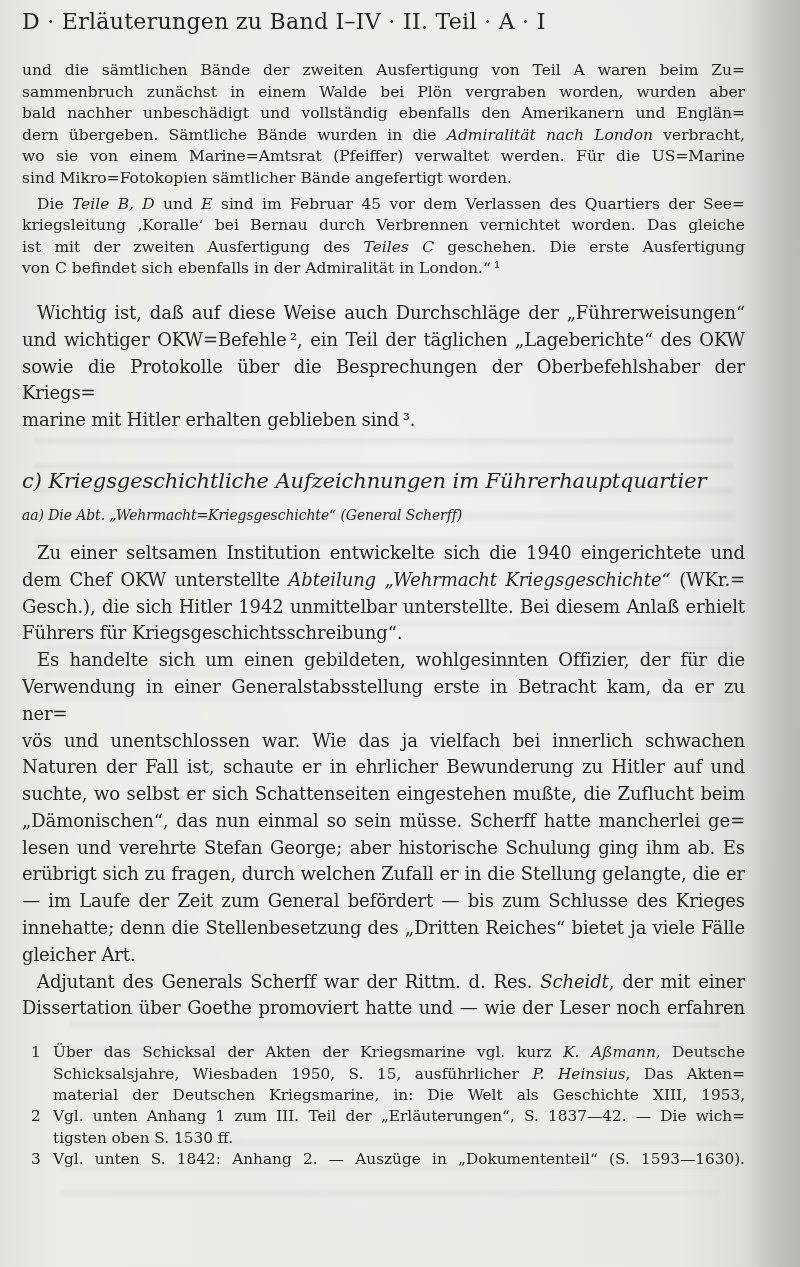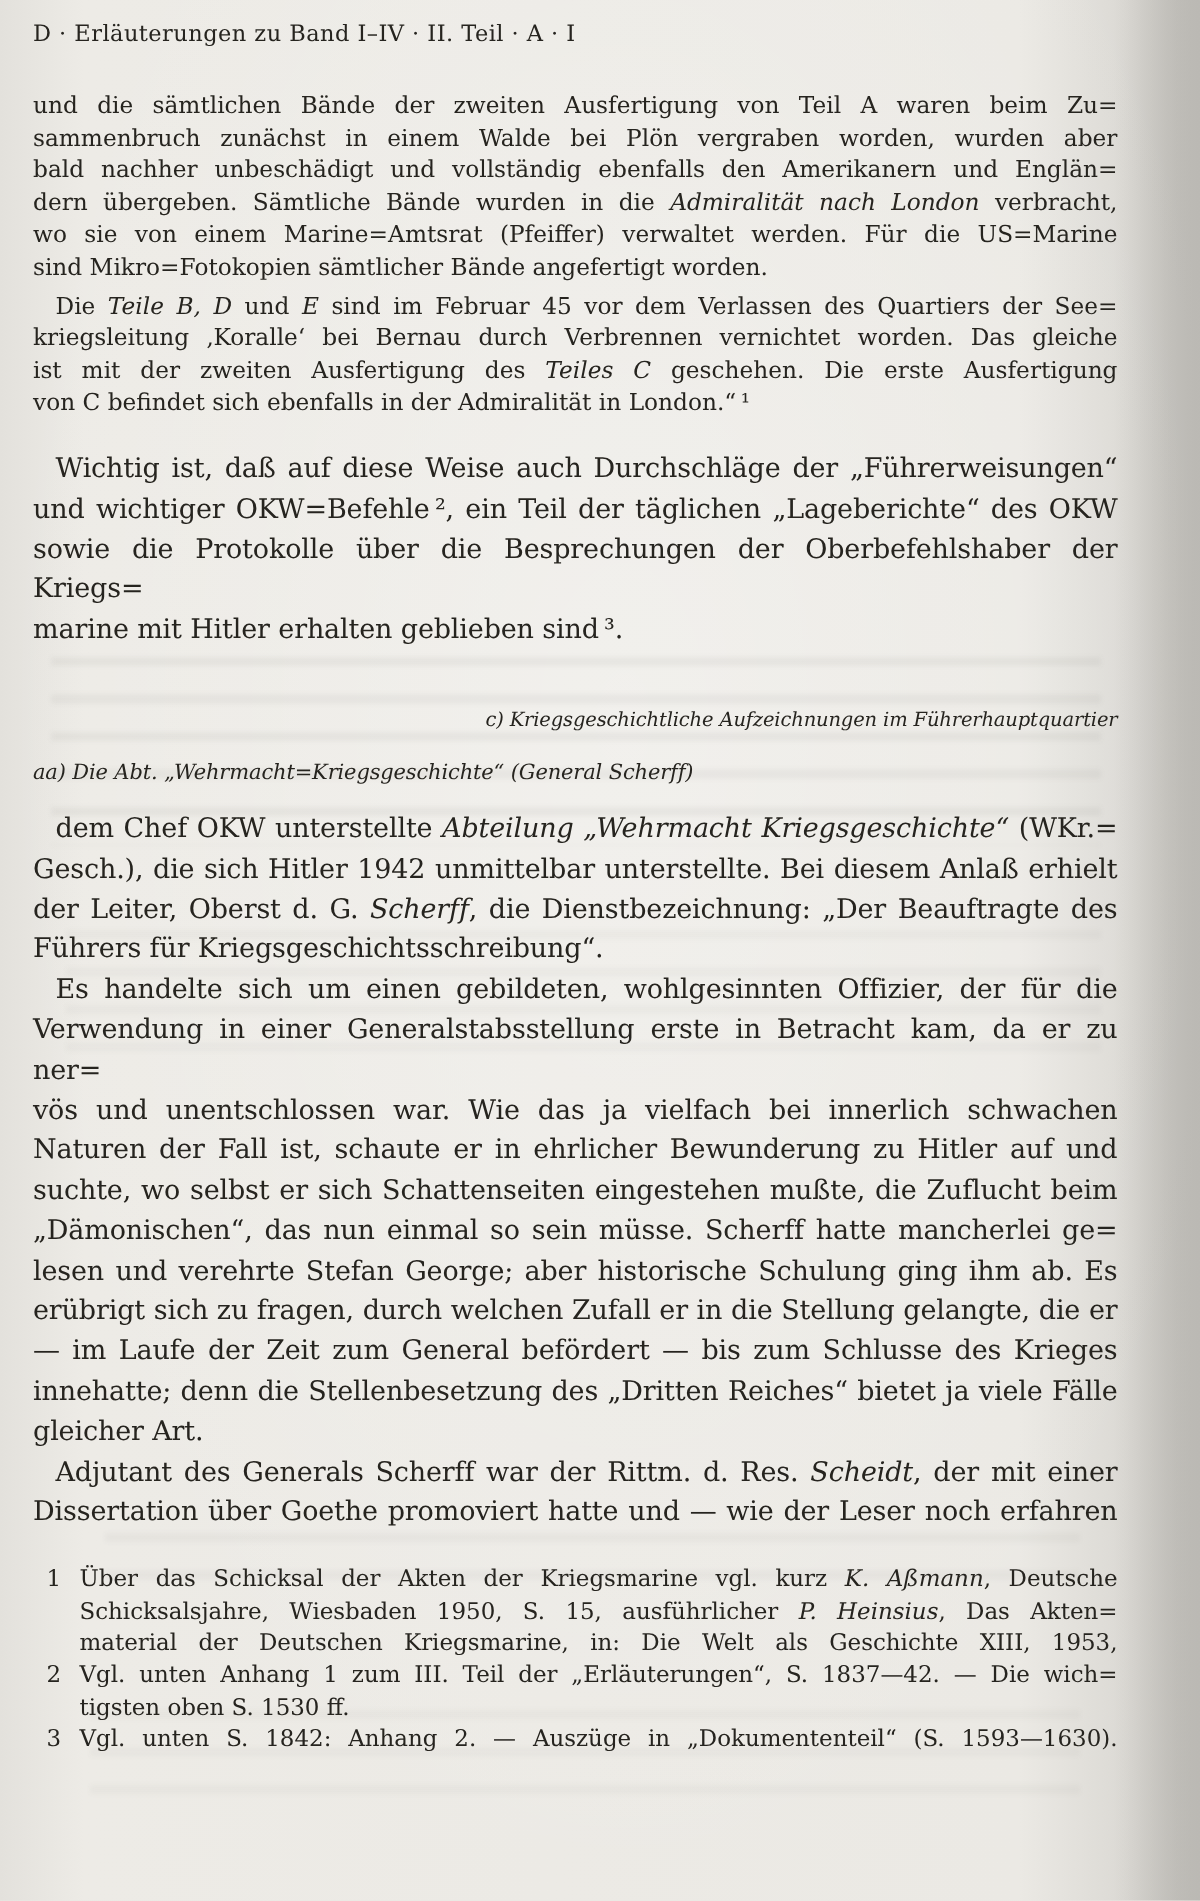--- a/index.html
+++ b/index.html
@@ -30,34 +30,34 @@
       rgba(0,0,0,0) 21px, rgba(0,0,0,0) 25px);
   }
   #bleed1{left:34px;top:424px;width:700px;height:140px;opacity:0.55;}
   #bleed2{left:44px;top:606px;width:690px;height:96px;opacity:0.35;}
   #bleed3{left:70px;top:1008px;width:650px;height:60px;opacity:0.40;}
   #bleed4{left:60px;top:1126px;width:660px;height:86px;opacity:0.35;}
 
   .content{position:absolute;left:22px;top:12px;width:723px;z-index:1;}
 
   .running-header{
-    font-size:15px;line-height:20px;letter-spacing:0.3px;margin:0 0 28px 0;
+    font-size:22px;line-height:20px;letter-spacing:0.3px;margin:0 0 28px 0;
   }
 
   .line{text-align:justify;text-align-last:justify;}
   .line.last{text-align-last:left;}
   .para{margin:0;}
   .para.indent .line:first-child{text-indent:15px;}
 
   .quote-block{font-size:15.5px;line-height:21.6px;}
   .quote-block .para + .para{margin-top:4px;}
 
   .main-block{font-size:18px;line-height:26.8px;letter-spacing:-0.1px;margin-top:20px;}
   .heading-c{
-    font-style:italic;text-align:right;font-size:13px;line-height:26px;
+    font-style:italic;text-align:left;font-size:21px;line-height:26px;
     margin:34px 0 0 0;
   }
   .heading-aa{
     font-style:italic;font-size:14px;line-height:26px;
     margin:8px 0 12px 0;
   }
   .p-adjutant .line.last{text-align-last:justify;}
 
   .footnotes{font-size:15.3px;line-height:21.4px;margin-top:20px;}
   .footnote{display:flex;}
@@ -101,23 +101,23 @@
         <div class="line">und wichtiger OKW=Befehle ², ein Teil der täglichen „Lageberichte“ des OKW</div>
         <div class="line">sowie die Protokolle über die Besprechungen der Oberbefehlshaber der Kriegs=</div>
         <div class="line last">marine mit Hitler erhalten geblieben sind ³.</div>
       </div>
 
     <div class="heading-c">c) Kriegsgeschichtliche Aufzeichnungen im Führerhauptquartier</div>
 
     <div class="heading-aa">aa) Die Abt. „Wehrmacht=Kriegsgeschichte“ (General Scherff)</div>
 
     <div class="para indent">
+        <div class="line">Zu einer seltsamen Institution entwickelte sich die 1940 eingerichtete und</div>
         <div class="line">dem Chef OKW unterstellte <i>Abteilung „Wehrmacht Kriegsgeschichte“</i> (WKr.=</div>
         <div class="line">Gesch.), die sich Hitler 1942 unmittelbar unterstellte. Bei diesem Anlaß erhielt</div>
-        <div class="line">der Leiter, Oberst d. G. <i>Scherff</i>, die Dienstbezeichnung: „Der Beauftragte des</div>
         <div class="line last">Führers für Kriegsgeschichtsschreibung“.</div>
       </div>
 
     <div class="para indent">
         <div class="line">Es handelte sich um einen gebildeten, wohlgesinnten Offizier, der für die</div>
         <div class="line">Verwendung in einer Generalstabsstellung erste in Betracht kam, da er zu ner=</div>
         <div class="line">vös und unentschlossen war. Wie das ja vielfach bei innerlich schwachen</div>
         <div class="line">Naturen der Fall ist, schaute er in ehrlicher Bewunderung zu Hitler auf und</div>
         <div class="line">suchte, wo selbst er sich Schattenseiten eingestehen mußte, die Zuflucht beim</div>
         <div class="line">„Dämonischen“, das nun einmal so sein müsse. Scherff hatte mancherlei ge=</div>

